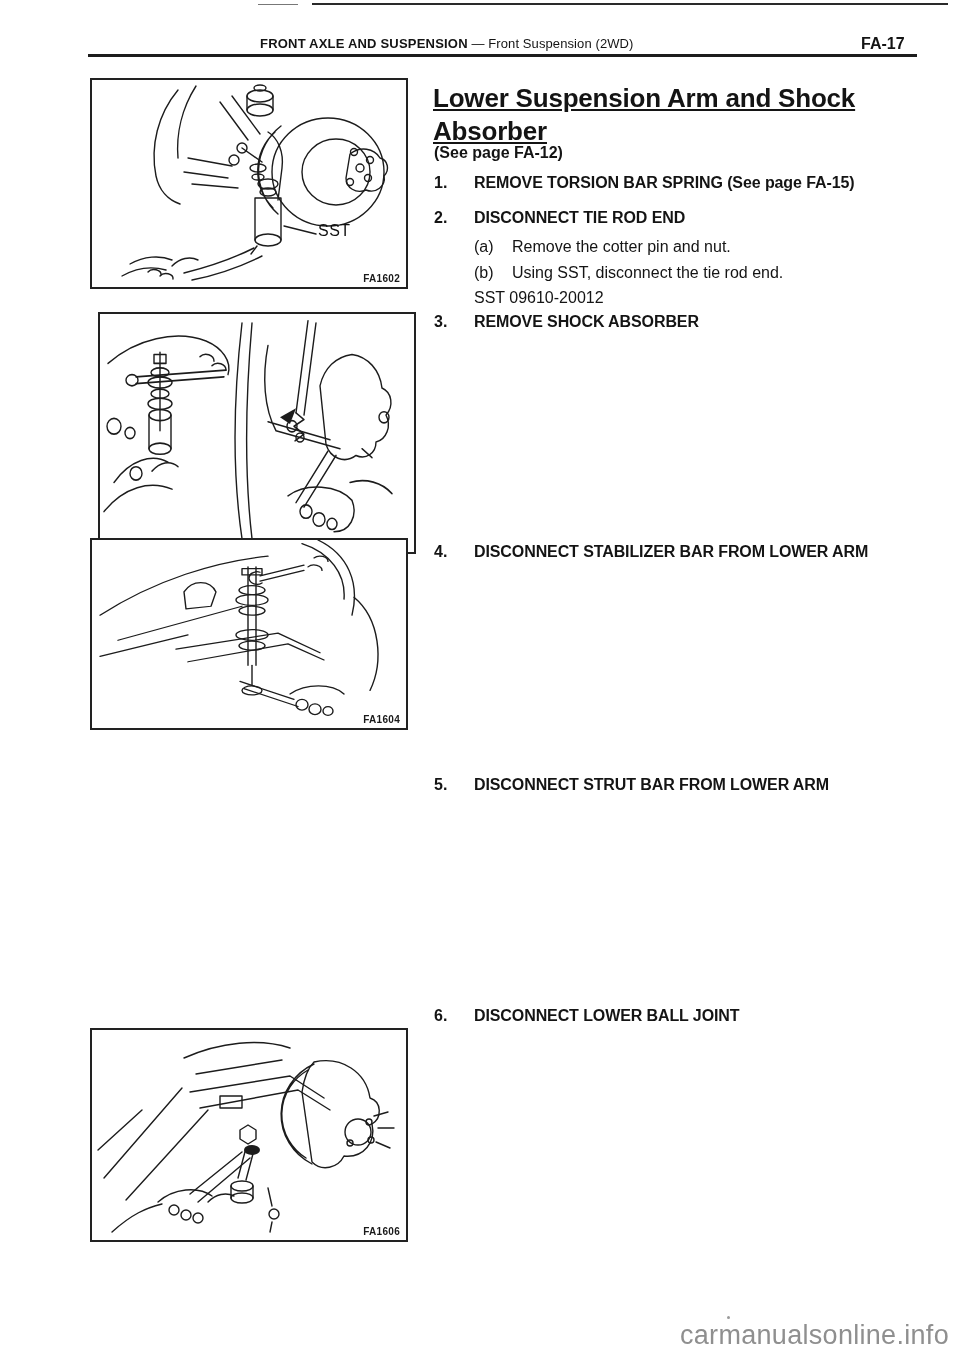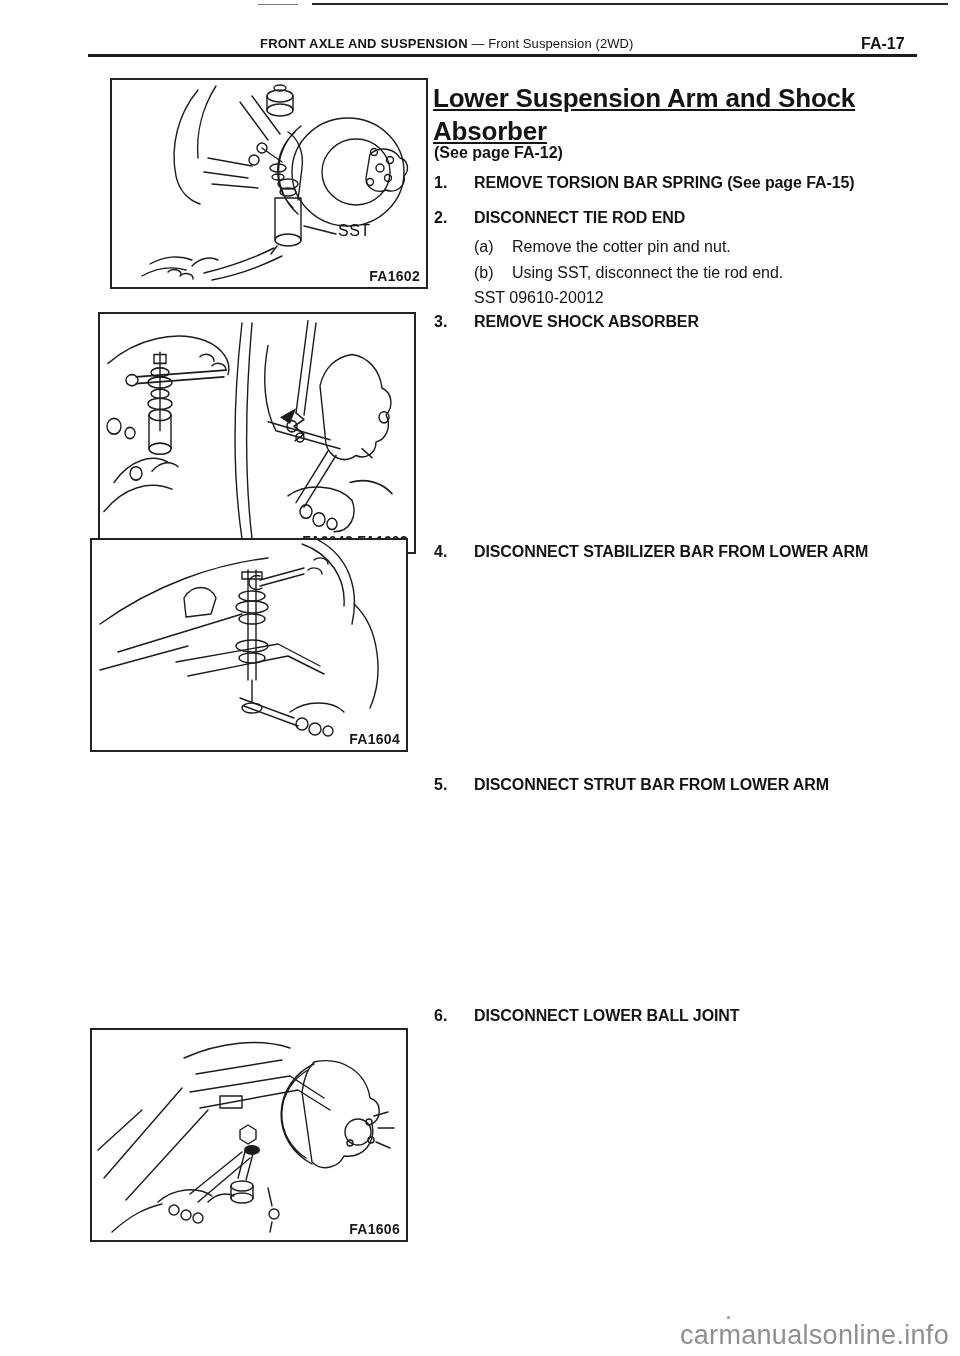--- a/index.html
+++ b/index.html
@@ -14,21 +14,21 @@
 
   
   .header-center{position:absolute;left:260px;top:36px;font-size:13px;white-space:nowrap;letter-spacing:.1px;}
   .header-center .bold{font-weight:bold;letter-spacing:.2px;}
   .page-num{position:absolute;left:861px;top:35px;font-size:16px;font-weight:bold;white-space:nowrap;}
   .header-rule{position:absolute;left:88px;top:54px;width:829px;height:3px;background:#1c1c1c;}
 
   
   .figure{position:absolute;left:90px;width:318px;border:2px solid #222;background:#fff;box-sizing:border-box;}
   .figure svg{position:absolute;left:0;top:0;width:100%;height:100%;}
-  .fig-code{position:absolute;right:6px;bottom:3px;font-size:14px;font-weight:bold;letter-spacing:.3px;color:#1a1a1a;}
+  .fig-code{position:absolute;right:6px;bottom:3px;font-size:10px;font-weight:bold;letter-spacing:.3px;color:#1a1a1a;}
   .fig-annotation{position:absolute;left:226px;top:142px;font-size:16px;color:#111;letter-spacing:.5px;}
 
   
   .title{position:absolute;left:433px;top:82px;width:480px;font-size:26px;font-weight:bold;line-height:33px;letter-spacing:-.2px;text-decoration:underline;}
   .subtitle{position:absolute;left:434px;top:144px;font-size:16px;font-weight:bold;white-space:nowrap;}
   .step{position:absolute;left:434px;display:flex;white-space:nowrap;}
   .step .num{width:40px;flex:none;font-weight:bold;font-size:16px;}
   .step .heading{font-weight:bold;font-size:16px;letter-spacing:-.1px;}
   .substep{position:absolute;left:474px;display:flex;font-size:16px;white-space:nowrap;}
   .substep .label{width:38px;flex:none;}
@@ -50,21 +50,21 @@
   <div class="artifact-dash"></div>
   <div class="artifact-top"></div>
 
   <div class="header-center">
     <span class="bold">FRONT AXLE AND SUSPENSION</span>
     <span>— Front Suspension (2WD)</span>
   </div>
   <div class="page-num">FA-17</div>
   <div class="header-rule"></div>
 
-  <div class="figure" style="top:78px;height:211px;margin-left:20px;">
+  <div class="figure" style="top:78px;height:211px;">
     <svg class="art" viewBox="0 0 314 207" preserveAspectRatio="none">
       <path d="M86,10 C66,34 58,66 64,96 C67,110 76,120 88,124"></path>
       <path d="M104,6 C90,28 84,54 86,78"></path>
       <ellipse cx="168" cy="8" rx="6" ry="3"></ellipse>
       <ellipse cx="168" cy="16" rx="13" ry="6"></ellipse>
       <path d="M155,16 V30 M181,16 V30"></path>
       <ellipse cx="168" cy="30" rx="13" ry="6"></ellipse>
       <path d="M128,22 L156,60 M140,16 L168,54"></path>
       <circle cx="150" cy="68" r="5"></circle>
         <circle cx="142" cy="80" r="5"></circle>
@@ -129,21 +129,21 @@
       <path d="M228,122 L196,168 M236,126 L204,172"></path>
       <path d="M188,162 C206,150 238,152 252,166 C258,180 250,194 234,194"></path>
       <circle cx="206" cy="176" r="6"></circle>
         <circle cx="219" cy="183" r="6"></circle>
         <circle cx="232" cy="187" r="5"></circle>
       <path d="M250,150 C266,146 282,150 292,160"></path>
     </svg>
     <span class="fig-code">FA0042 FA1603</span>
   </div>
 
-  <div class="figure" style="top:538px;height:214px;">
+  <div class="figure" style="top:538px;height:192px;">
     <svg class="art" viewBox="0 0 314 210" preserveAspectRatio="none">
       <path d="M8,84 C64,44 124,24 176,18 M26,112 L150,74 M8,130 L96,106"></path>
       <path d="M92,58 c8,-14 26,-14 32,0 l-5,16 l-25,3 z"></path>
       <path d="M156,30 V140 M164,30 V140 M150,32 h20 M150,32 v7 M170,32 v7 M150,39 h20"></path>
       <ellipse cx="160" cy="56" rx="13" ry="5"></ellipse>
         <ellipse cx="160" cy="67" rx="16" ry="6"></ellipse>
       <ellipse cx="160" cy="79" rx="13" ry="5"></ellipse>
         <ellipse cx="160" cy="106" rx="16" ry="6"></ellipse>
       <ellipse cx="160" cy="118" rx="13" ry="5"></ellipse>
       <path d="M168,40 L212,28 M168,46 L212,34 M168,36 a8,7 0 1 0 2,12"></path>

